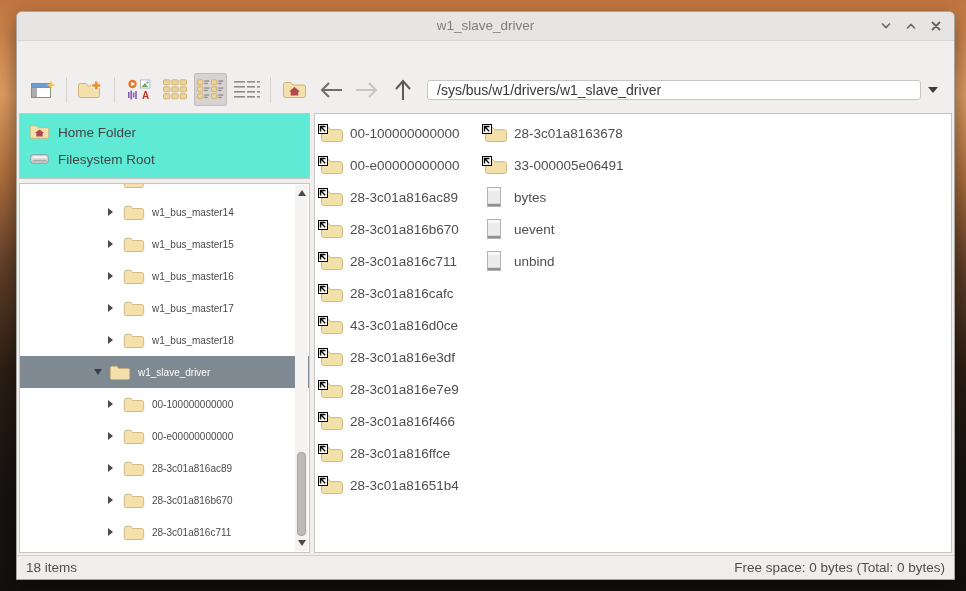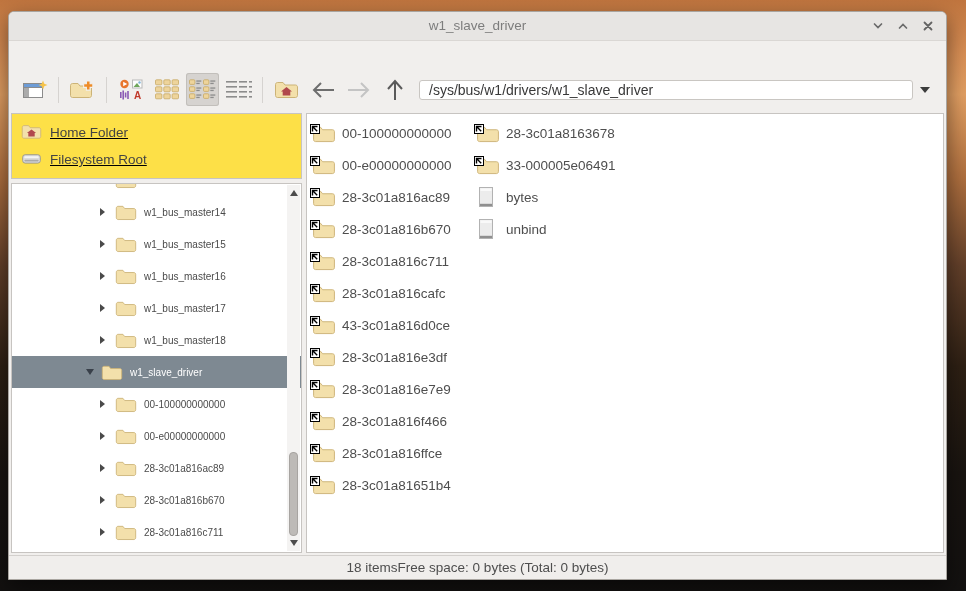--- a/index.html
+++ b/index.html
@@ -2,21 +2,21 @@
 <html><head>
 <meta charset="utf-8">
 <style>
   * { box-sizing: border-box; margin: 0; padding: 0; }
   html,body { width:966px; height:591px; overflow:hidden;
     font-family:"Liberation Sans", sans-serif; }
   body{
     background:linear-gradient(180deg,#c0753f 0%,#d98f55 9%,#e3a063 16%,
       #b0703f 30%,#63402a 45%,#2e2014 62%,#191410 80%,#131110 100%);
   }
-  .window{ position:absolute; left:8px; top:11px; width:939px; height:569px;
+  .window{ position:absolute; left:16px; top:11px; width:939px; height:569px;
     background:#f1efed; border:1px solid #a9a5a0; border-radius:6px 6px 0 0;
     box-shadow:0 8px 22px rgba(0,0,0,.5); display:flex; flex-direction:column; }
 
   
   .titlebar{ flex:0 0 29px; background:#e7e5e3; border-radius:5px 5px 0 0;
     border-bottom:1px solid #dad7d4; position:relative; }
   .title{ position:absolute; inset:0; line-height:28px; text-align:center;
     color:#7d7d7d; font-size:13.5px; }
   .controls{ position:absolute; right:10px; top:0; height:100%;
     display:flex; align-items:center; gap:8px; }
@@ -37,21 +37,21 @@
   .path-input{ flex:1; height:20px; border:1px solid #c9c6c2; border-radius:3px;
     background:#fff; padding:0 9px; font-size:14px; color:#383838;
     font-family:inherit; outline:none; }
   .dropdown-btn{ width:24px; height:31px; display:flex; align-items:center; justify-content:center; }
   .caret-down{ width:0; height:0; border-left:5px solid transparent;
     border-right:5px solid transparent; border-top:6px solid #3c3c3c; }
 
   
   .content{ flex:1; min-height:0; display:flex; gap:4px; padding:2px; }
   .sidebar{ flex:0 0 291px; display:flex; flex-direction:column; gap:4px; }
-  .places{ background:#fde047; border:1px solid #c7c4c1; padding:5px 6px;text-decoration:underline; }
+  .places{ background:#5eead4; border:1px solid #c7c4c1; padding:5px 6px; }
   .place-row{ display:flex; align-items:center; gap:8px; height:27px;
     font-size:13.5px; color:#444; padding-left:3px; white-space:nowrap; }
 
   .treebox{ flex:1; background:#fff; border:1px solid #c7c4c1;
     position:relative; overflow:hidden; }
   .tree{ position:absolute; inset:0; overflow:hidden; }
   .tree-row{ height:32px; display:flex; align-items:center;
     padding-left:var(--indent,8px); font-size:10px; color:#4a4a4a;
     white-space:nowrap; }
   .tree-row.selected{ background:#7e8992; color:#fff; }
@@ -83,21 +83,21 @@
   .file-col.first{ width:164px; }
   .file-row{ height:32px; display:flex; align-items:center; gap:5px;
     font-size:13.5px; color:#4e4e4e; white-space:nowrap; }
   .icon-stack{ position:relative; flex:0 0 26px; width:26px; height:22px; }
   .icon-stack .folder-wrap{ position:absolute; left:1px; top:3px; display:flex; }
   .icon-stack .emblem{ position:absolute; left:-1px; top:0; }
   .icon-stack .file-icon{ position:absolute; left:3px; top:1px; }
 
   
   .statusbar{ flex:0 0 24px; background:#f0eeec; border-top:1px solid #d3d0cd;
-    display:flex; justify-content:center; align-items:center;
+    display:flex; justify-content:space-between; align-items:center;
     padding:0 9px; font-size:13.5px; color:#4e4e4e; }
 
   
   .mini-lines rect{ fill:#8c8c8c; }
 </style>
 </head>
 <body>
 
 <div class="window">
 
@@ -673,20 +673,33 @@
             <span class="icon-stack">
 
               <span class="file-icon">
                 <svg width="16" height="20" viewBox="0 0 16 20">
                   <rect x="1.5" y="0.5" width="13" height="19" fill="#ececec" stroke="#b2b2b2"></rect>
                   <rect x="2.5" y="1.5" width="11" height="2.5" fill="#f9f9f9"></rect>
                   <rect x="2" y="16.8" width="12" height="2.2" fill="#8f8f8f"></rect>
                 </svg>
               </span>
             </span>
+            <span>uevent</span>
+          </div>
+          <div class="file-row" data-type="file">
+            <span class="icon-stack">
+
+              <span class="file-icon">
+                <svg width="16" height="20" viewBox="0 0 16 20">
+                  <rect x="1.5" y="0.5" width="13" height="19" fill="#ececec" stroke="#b2b2b2"></rect>
+                  <rect x="2.5" y="1.5" width="11" height="2.5" fill="#f9f9f9"></rect>
+                  <rect x="2" y="16.8" width="12" height="2.2" fill="#8f8f8f"></rect>
+                </svg>
+              </span>
+            </span>
             <span>unbind</span>
           </div>
         </div>
     </div>
   </div>
 
   <div class="statusbar">
     <span>18 items</span>
     <span>Free space: 0 bytes (Total: 0 bytes)</span>
   </div>

